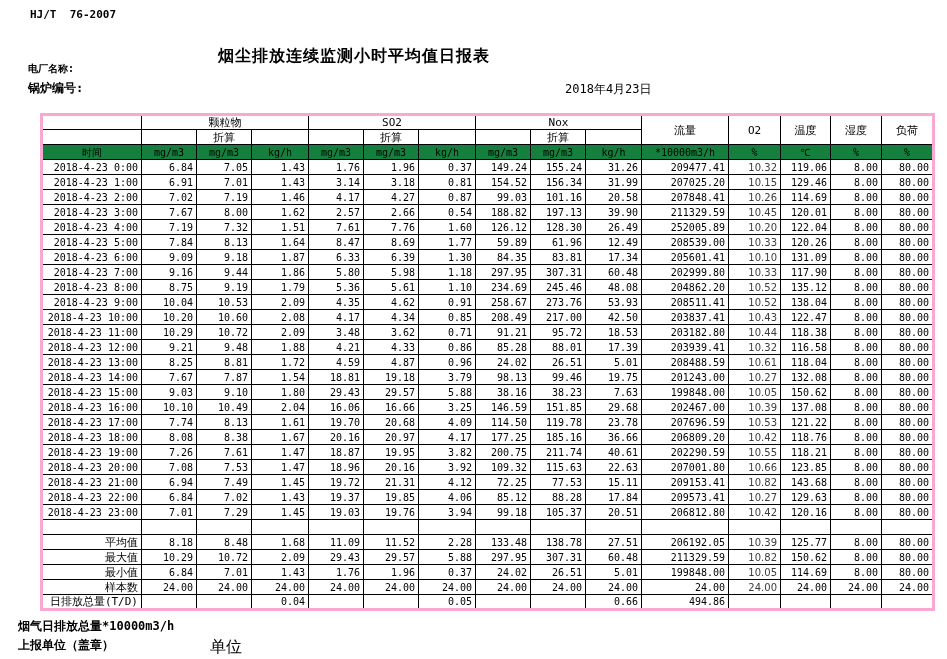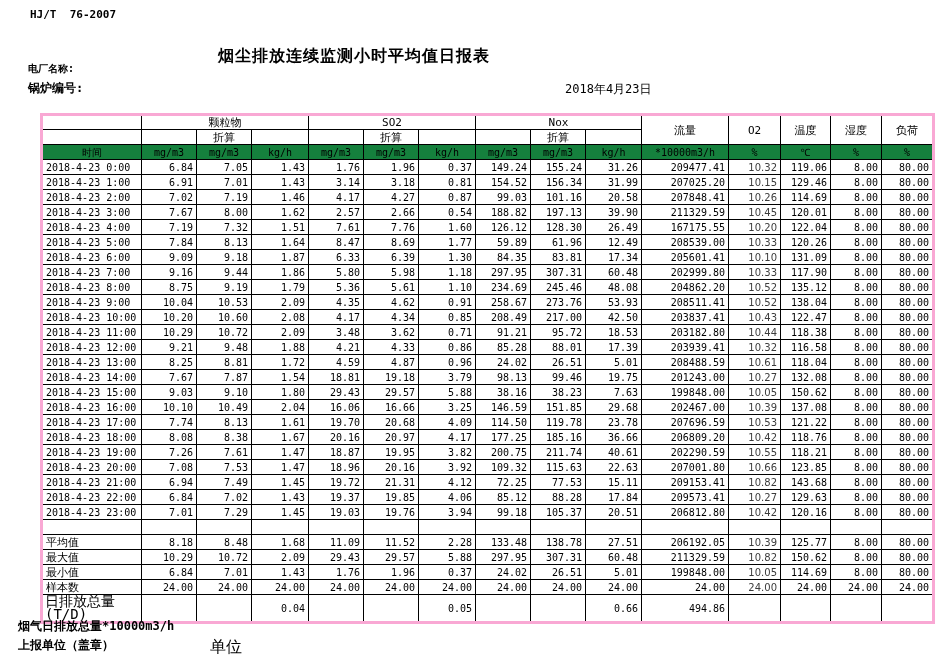--- a/index.html
+++ b/index.html
@@ -14,24 +14,24 @@
   .date-text  { left:565px; top:81px;  font-size:12px; }
 
   table.report { position:absolute; left:40px; top:113px; width:892px;
                  border-collapse:collapse; table-layout:fixed;
                  border:3px solid #f9a8d4; }
   table.report td { border:1px solid #000; height:15px; line-height:13px;
                     font-size:10px; overflow:hidden; padding:0 3px;
                     vertical-align:middle; }
   tr.hdr td { text-align:center; font-size:11px; padding:0 1px; }
   tr.units td { background:#15803d; text-align:center; font-size:10px; }
-  td.c-time { padding-right:4px; }
+  td.c-time { text-align:right; padding-right:4px; }
   td.c-val  { text-align:right; padding-right:3px; }
   td.o2 { font-family:"DejaVu Sans","Liberation Sans",sans-serif; font-size:9px; color:#3c3c3c; }
-  tr.summary-row:last-child td:first-child { text-align:left; padding-left:2px; font-size:14px;margin-left:29px; }
+  tr.summary-row:last-child td:first-child { text-align:right; padding-left:2px; font-size:11px;margin-left:29px; }
   tr.summary-row td:first-child { font-size:11px; }
 
   .flow-note   { left:18px;  top:618px; font-size:12px; font-weight:bold; }
   .report-unit { left:18px;  top:637px; font-size:12px; font-weight:bold; }
   .unit-label  { left:210px; top:637px; font-size:16px; font-weight:normal; }
 </style>
 </head>
 <body>
 
 <div class="abs std-code">HJ/T  76-2007</div>
@@ -173,21 +173,21 @@
         <td class="c-time">2018-4-23 4:00</td>
         <td class="c-val">7.19</td>
         <td class="c-val">7.32</td>
         <td class="c-val">1.51</td>
         <td class="c-val">7.61</td>
         <td class="c-val">7.76</td>
         <td class="c-val">1.60</td>
         <td class="c-val">126.12</td>
         <td class="c-val">128.30</td>
         <td class="c-val">26.49</td>
-        <td class="c-val">167175.55</td>
+        <td class="c-val">252005.89</td>
         <td class="c-val o2">10.20</td>
         <td class="c-val">122.04</td>
         <td class="c-val">8.00</td>
         <td class="c-val">80.00</td>
       </tr>
       <tr class="data-row">
         <td class="c-time">2018-4-23 5:00</td>
         <td class="c-val">7.84</td>
         <td class="c-val">8.13</td>
         <td class="c-val">1.64</td>

